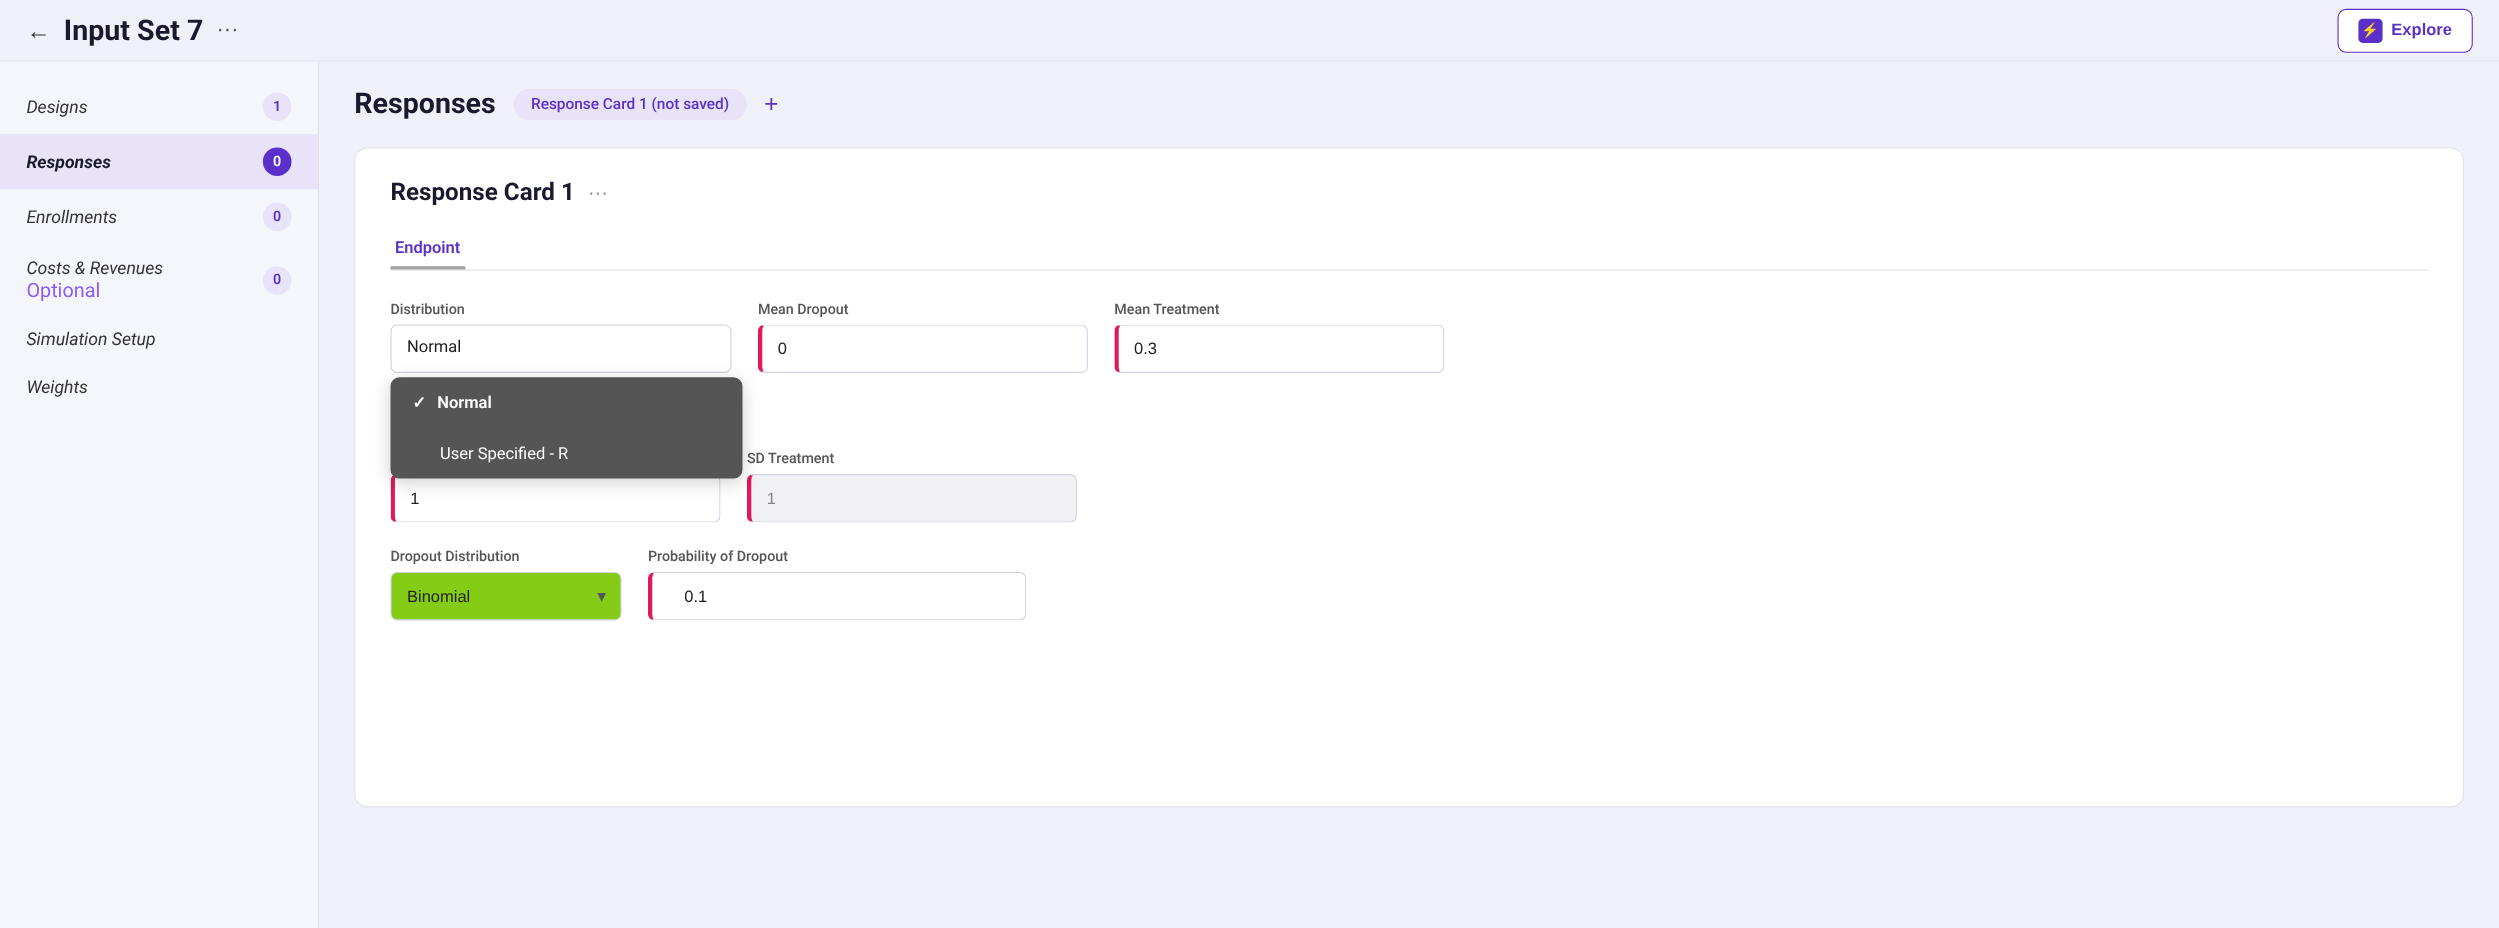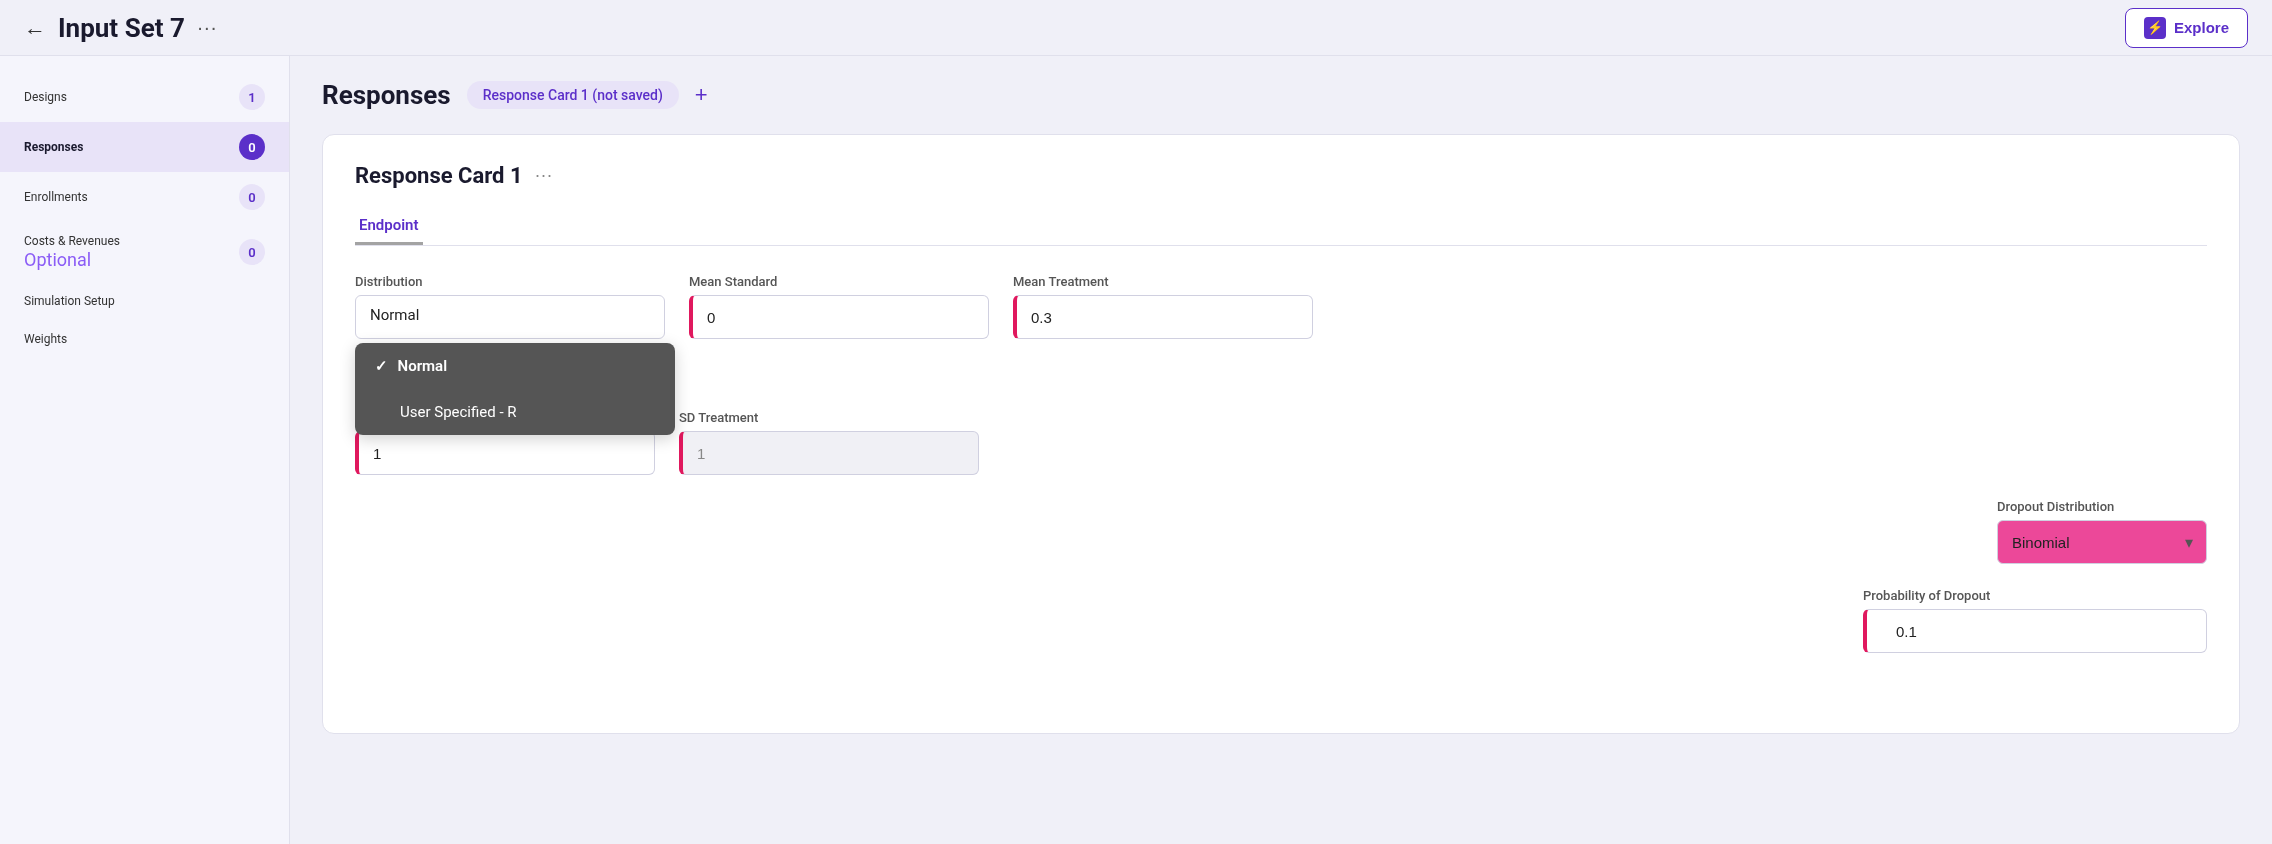--- a/index.html
+++ b/index.html
@@ -93,22 +93,23 @@
       align-items: center;
       justify-content: space-between;
       padding: 12px 24px;
       cursor: pointer;
       border-radius: 0;
     }
     .sidebar-item.active {
       background: #e8e3f8;
     }
     .sidebar-item-label {
-      font-size: 12px;
+      font-size: 16px;
       color: #333;
+      font-style: italic;
     }
     .sidebar-item.active .sidebar-item-label {
       font-weight: 700;
       color: #1a1a2e;
     }
     .sidebar-item-sub {
       font-size: 18px;
       color: #8b5cf6;
       margin-top: 1px;
     }
@@ -314,21 +315,20 @@
       color: #222;
       font-weight: 500;
     }
 
     
     .dropout-row {
       display: flex;
       gap: 24px;
       align-items: flex-end;
       margin-top: 8px;
-      flex-direction: column;
     }
 
     
     .binomial-select-wrapper {
       position: relative;
       width: 210px;
     }
     .binomial-select-wrapper::after {
       content: '▾';
       position: absolute;
@@ -339,21 +339,21 @@
       color: #555;
       font-size: 16px;
     }
     .binomial-select {
       width: 100%;
       border: 1px solid #d0d0e0;
       border-radius: 6px;
       padding: 10px 14px;
       font-size: 15px;
       color: #222;
-      background: #ec4899;
+      background: #84cc16;
       height: 44px;
       appearance: none;
       cursor: pointer;
     }
   </style>
 </head>
 <body>
 
 <div class="top-header">
   <div class="top-header-left">
@@ -434,21 +434,21 @@
                 </div>
                 <div class="dropdown-item">
                   <span style="width:15px;display:inline-block;"></span>
                   <span>User Specified - R</span>
                 </div>
               </div>
             </div>
           </div>
 
           <div class="form-group">
-            <label class="form-label">Mean Standard</label>
+            <label class="form-label">Mean Dropout</label>
             <input class="form-input input-accent" type="text" style="width: 300px;" value="0">
           </div>
 
           <div class="form-group">
             <label class="form-label">Mean Treatment</label>
             <input class="form-input input-accent" type="text" style="width: 300px;" value="0.3">
           </div>
         </div>
 
         <div class="form-row" style="align-items: flex-end; margin-top: 60px;">

